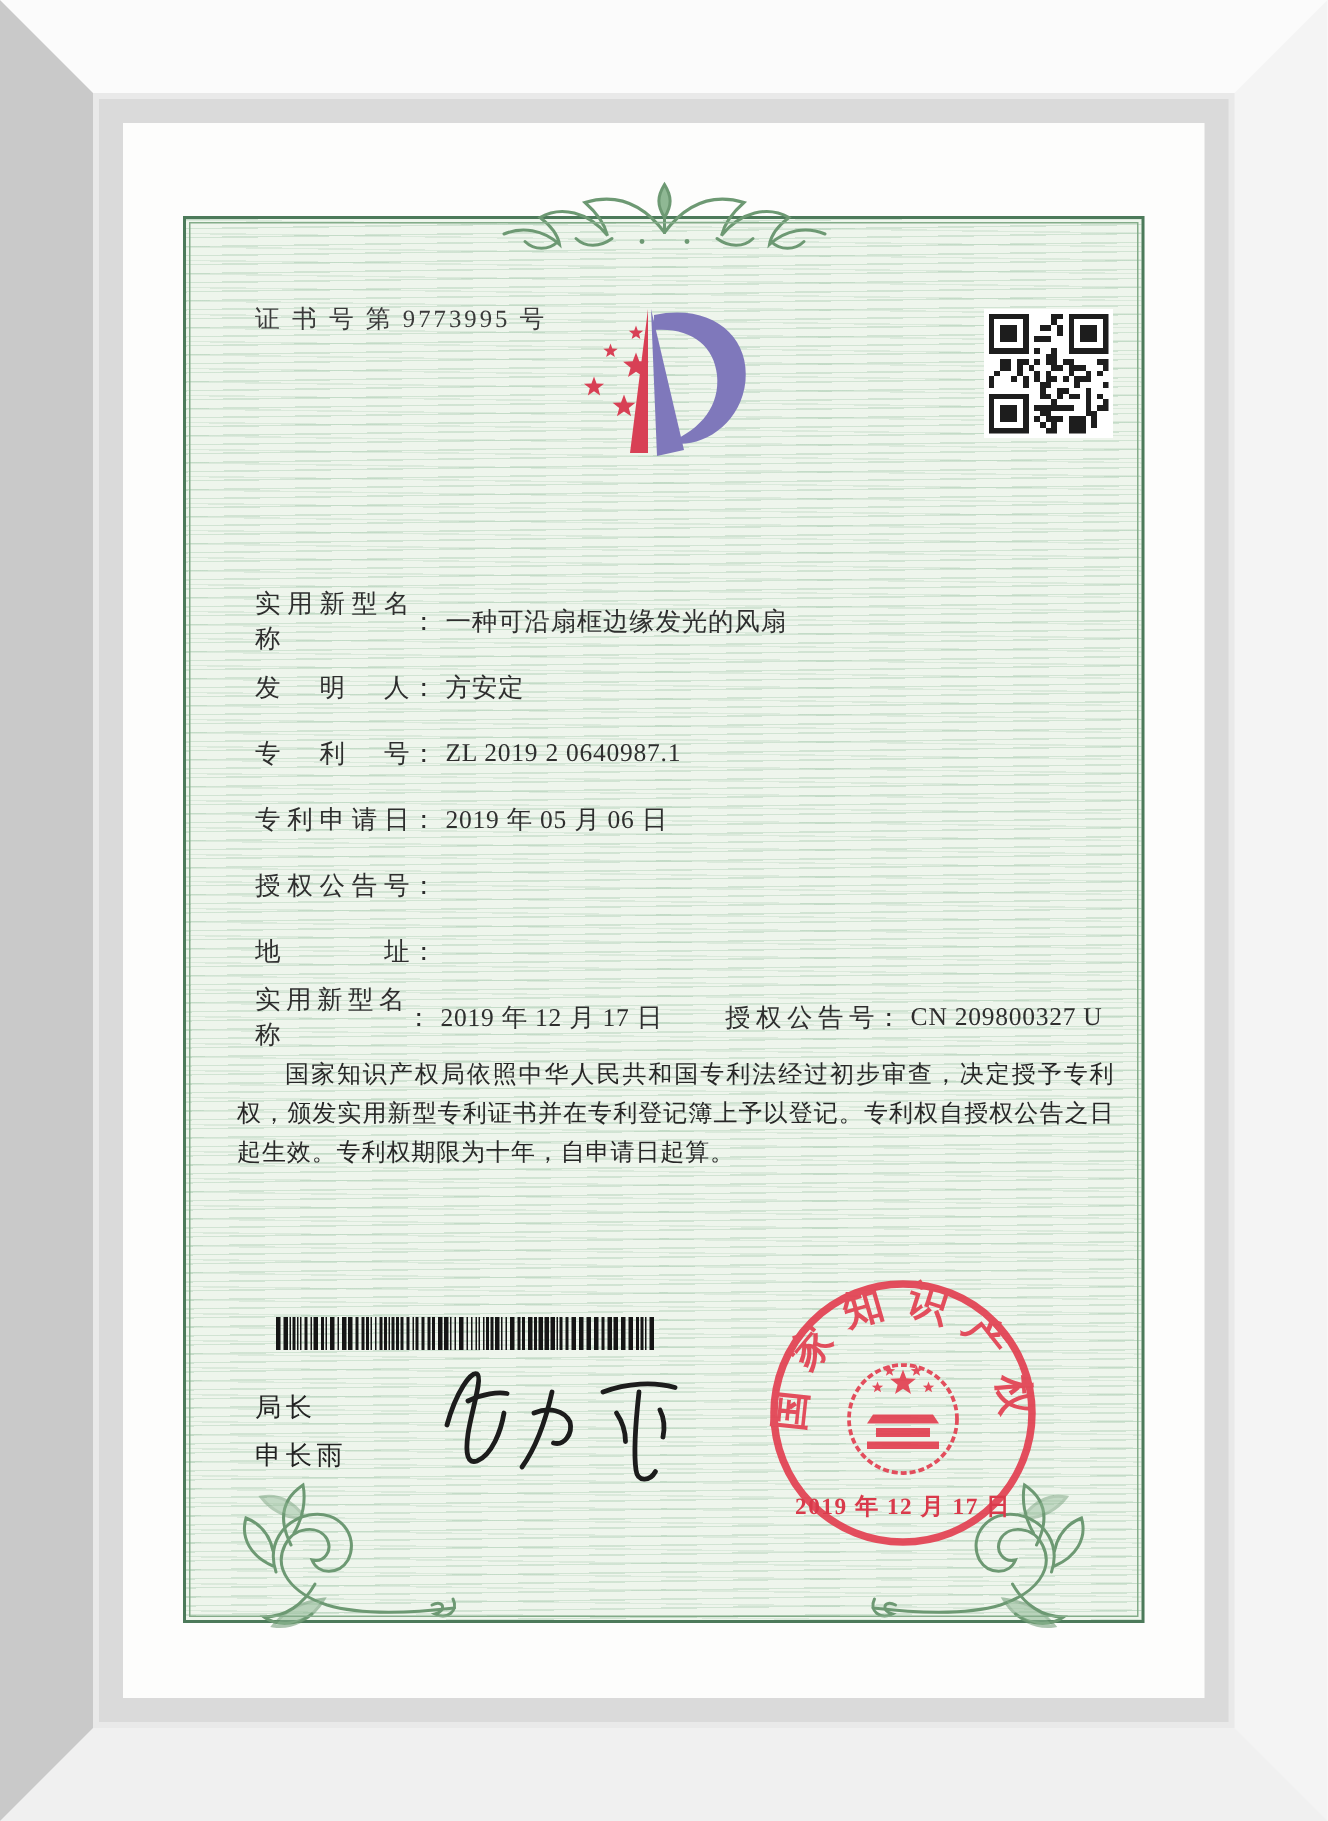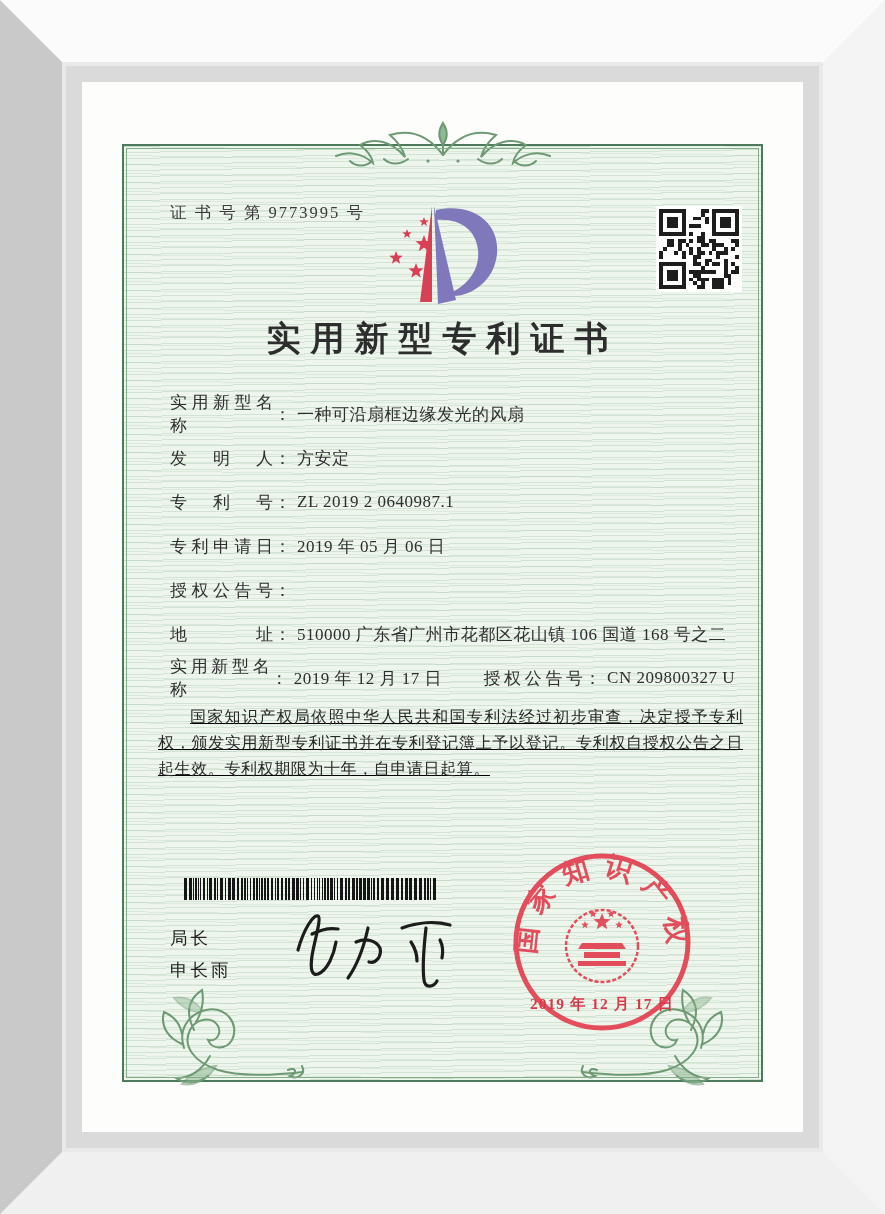--- a/index.html
+++ b/index.html
@@ -38,21 +38,21 @@
 
   
   .fields { position:absolute; top:246px; left:46px; right:26px; }
   .frow { display:flex; align-items:center; height:44px; font-size:17px; color:#2e2e2e; }
   .flabel { display:inline-block; width:104px; text-align:justify; text-align-last:justify; letter-spacing:1px; }
   .fcolon { margin-right:6px; }
   .fvalue { letter-spacing:.5px; white-space:nowrap; }
   .fvalue.w1 { width:196px; }
 
   
-  .paras { position:absolute; top:558px; left:34px; right:18px;text-decoration:underline; }
+  .paras { position:absolute; top:558px; left:34px; right:18px; }
   .paras p { font-size:16px; line-height:26px; letter-spacing:.6px; color:#272727; text-indent:2em; text-align:justify; }
 
   
   .barcode { position:absolute; top:732px; left:60px; width:258px; height:22px; display:flex; align-items:stretch; background:#ffffff00; }
   .barcode div { height:100%; }
   .bar { background:#151515; }
   .gap { background:transparent; }
 
   .signer { position:absolute; top:776px; left:46px; font-size:17.5px; letter-spacing:3px; color:#222; line-height:32px; }
   .signature { position:absolute; top:752px; left:160px; }
@@ -330,21 +330,20 @@
           <rect x="6" y="19" width="1" height="1" fill="#1d1d1d"></rect>
           <rect x="0" y="20" width="1" height="1" fill="#1d1d1d"></rect>
           <rect x="1" y="20" width="1" height="1" fill="#1d1d1d"></rect>
           <rect x="2" y="20" width="1" height="1" fill="#1d1d1d"></rect>
           <rect x="3" y="20" width="1" height="1" fill="#1d1d1d"></rect>
           <rect x="4" y="20" width="1" height="1" fill="#1d1d1d"></rect>
           <rect x="5" y="20" width="1" height="1" fill="#1d1d1d"></rect>
           <rect x="6" y="20" width="1" height="1" fill="#1d1d1d"></rect>
         </svg>
 
-      <div class="title">实用新型专利证书</div>
 
       <div class="fields">
         <div class="frow">
           <span class="flabel">实用新型名称</span>
             <span class="fcolon">：</span>
           <span class="fvalue">一种可沿扇框边缘发光的风扇</span>
         </div>
         <div class="frow">
           <span class="flabel">发明人</span>
             <span class="fcolon">：</span>
@@ -360,21 +359,20 @@
             <span class="fcolon">：</span>
           <span class="fvalue">2019 年 05 月 06 日</span>
         </div>
         <div class="frow">
           <span class="flabel">授权公告号</span>
             <span class="fcolon">：</span>
         </div>
         <div class="frow">
           <span class="flabel">地址</span>
             <span class="fcolon">：</span>
-          <span class="fvalue">510000 广东省广州市花都区花山镇 106 国道 168 号之二</span>
         </div>
         <div class="frow">
           <span class="flabel">实用新型名称</span>
             <span class="fcolon">：</span>
           <span class="fvalue w1">2019 年 12 月 17 日</span>
           <span class="flabel">授权公告号</span>
             <span class="fcolon">：</span>
           <span class="fvalue">CN 209800327 U</span>
         </div>
       </div>

